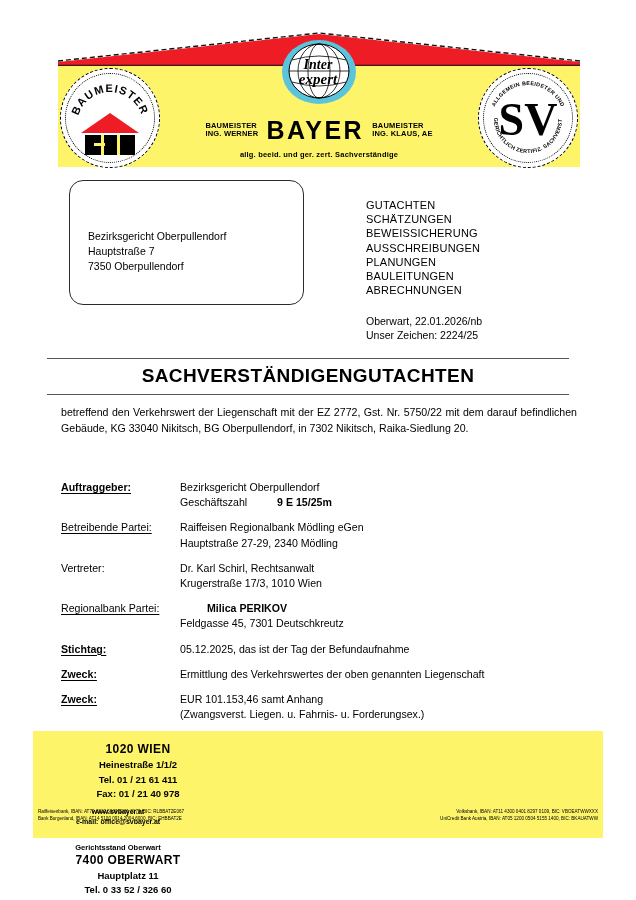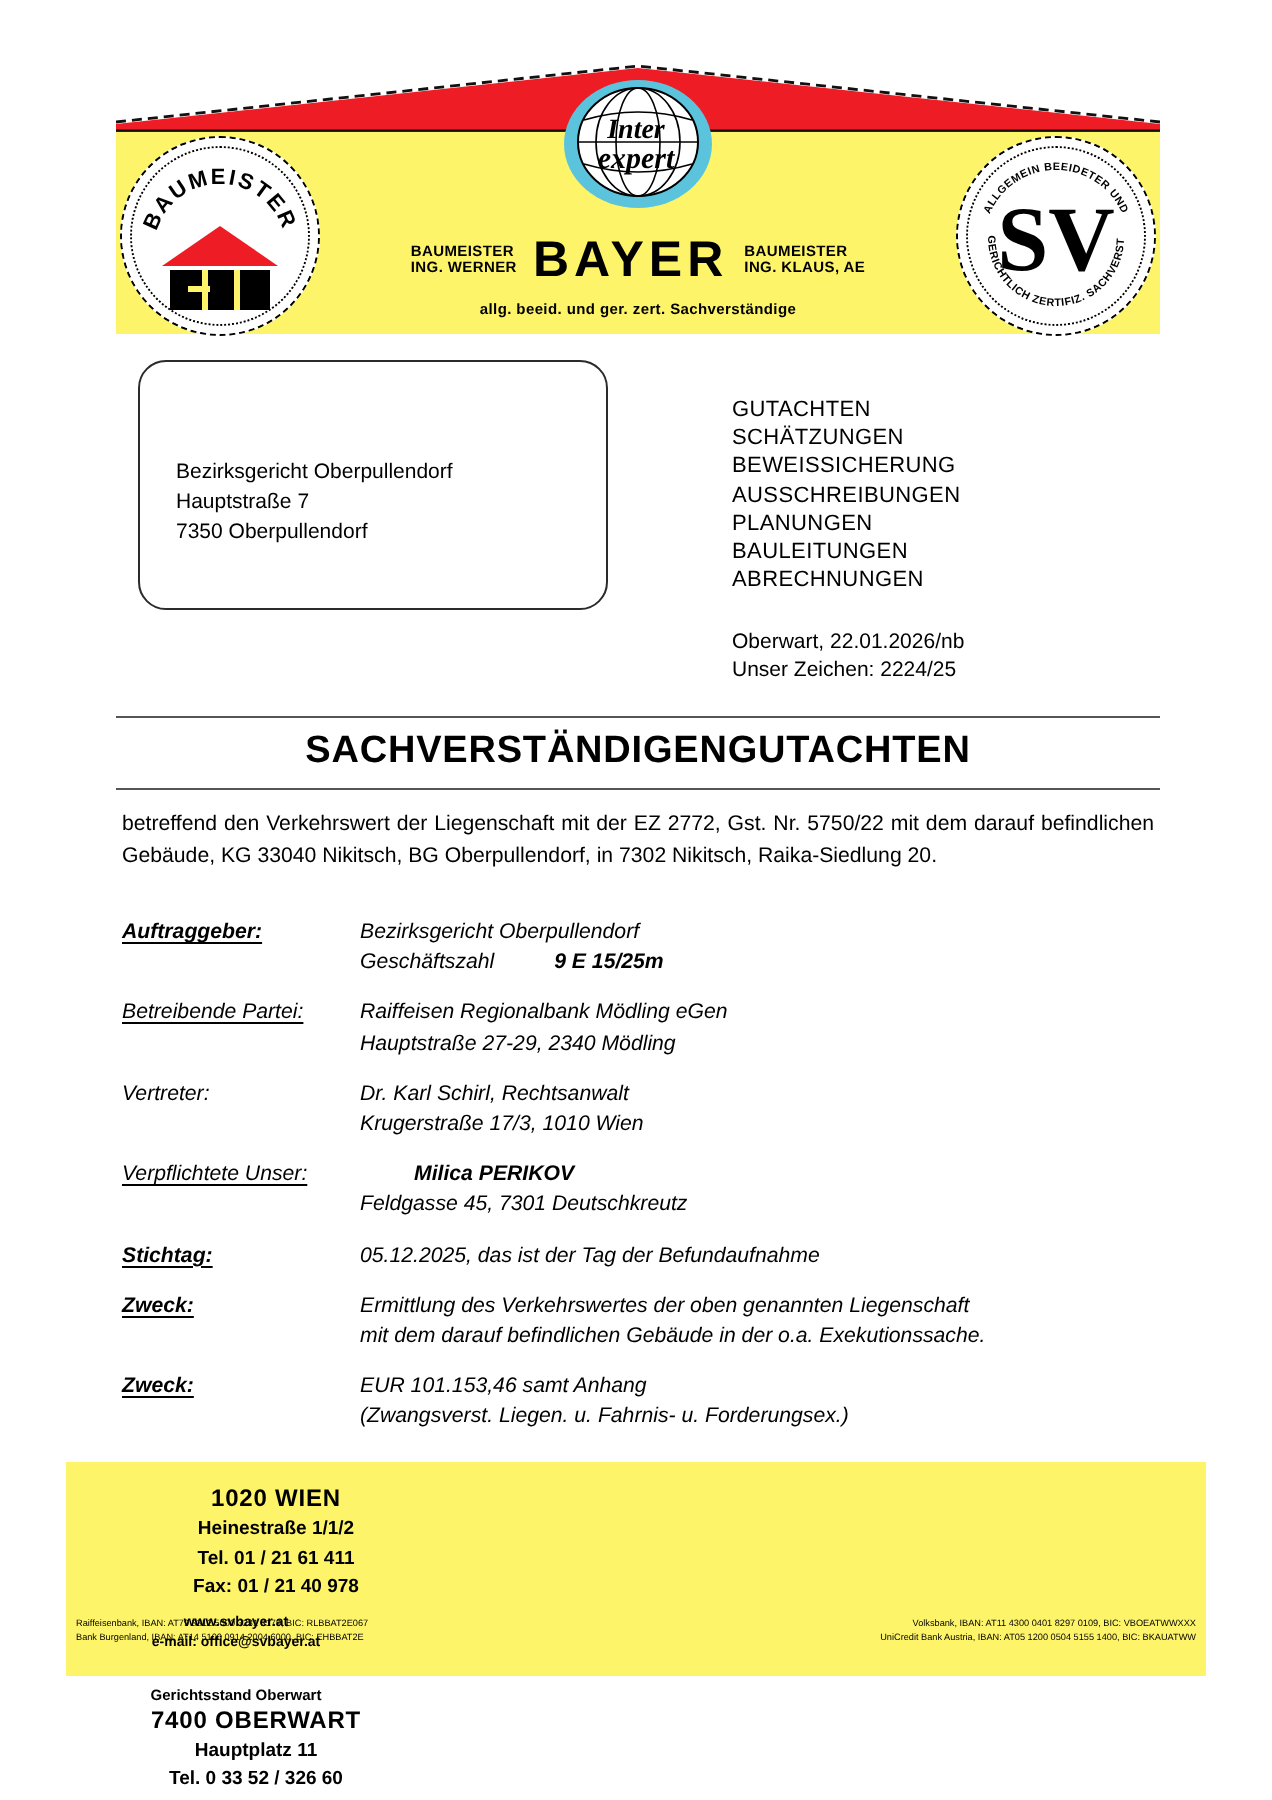--- a/index.html
+++ b/index.html
@@ -158,21 +158,21 @@
     left: 366px;
     top: 314px;
     font-size: 10.5px;
     line-height: 14.2px;
   }
   .place-date div { white-space: nowrap; }
 
   
   .title-band {
     position: absolute;
-    left: 58px;
+    left: 47px;
     top: 358px;
     width: 522px;
     box-sizing: border-box;
     border-top: 1px solid #555;
     border-bottom: 1px solid #555;
     padding: 6px 0 7px;
     text-align: center;
   }
   .title-band .t {
     font-size: 19px;
@@ -189,23 +189,22 @@
     font-size: 10.6px;
     line-height: 15.6px;
     text-align: justify;
   }
   .intro b { font-weight: normal; }
 
   
   .rows {
     position: absolute;
     left: 61px;
-    top: 459px;
+    top: 480px;
     width: 516px;
-    font-style: italic;
   }
   .row {
     display: flex;
     align-items: flex-start;
     margin-bottom: 10px;
   }
   .row-label {
     width: 119px;
     flex: 0 0 119px;
     font-size: 10.6px;
@@ -426,21 +425,21 @@
         <span>Vertreter:</span>
       </div>
       <div class="row-value">
         <div>Dr. Karl Schirl, Rechtsanwalt</div>
         <div>Krugerstraße 17/3, 1010 Wien</div>
       </div>
     </div>
 
     <div class="row">
       <div class="row-label">
-        <span class="u">Verpflichtete Unser:</span>
+        <span class="u">Regionalbank Partei:</span>
       </div>
       <div class="row-value">
         <div><b>Milica PERIKOV</b></div>
         <div>Feldgasse 45, 7301 Deutschkreutz</div>
       </div>
     </div>
 
     <div class="row">
       <div class="row-label bold">
         <span class="u">Stichtag:</span>
@@ -449,21 +448,20 @@
         <div>05.12.2025, das ist der Tag der Befundaufnahme</div>
       </div>
     </div>
 
     <div class="row">
       <div class="row-label bold">
         <span class="u">Zweck:</span>
       </div>
       <div class="row-value">
         <div>Ermittlung des Verkehrswertes der oben genannten Liegenschaft</div>
-        <div>mit dem darauf befindlichen Gebäude in der o.a. Exekutionssache.</div>
       </div>
     </div>
 
     <div class="row">
       <div class="row-label bold">
         <span class="u">Zweck:</span>
       </div>
       <div class="row-value">
         <div>EUR 101.153,46 samt Anhang</div>
         <div>(Zwangsverst. Liegen. u. Fahrnis- u. Forderungsex.)</div>

